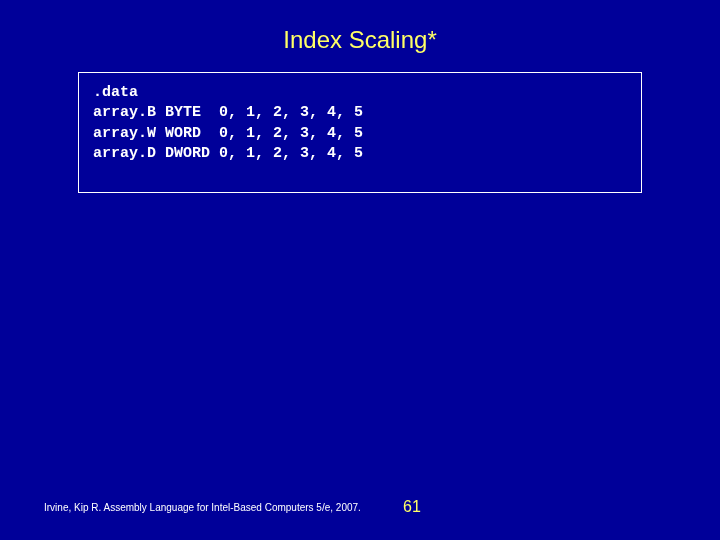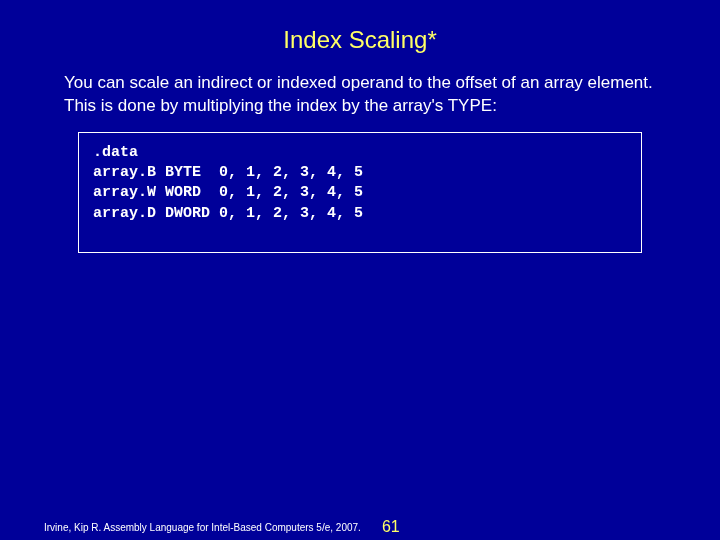--- a/index.html
+++ b/index.html
@@ -46,21 +46,21 @@
   .code-gap {
     height: 18px;
   }
   .footnote {
     color: #ffffff;
     font-size: 13px;
     padding: 20px 44px 6px 44px;
   }
   .footer {
     position: absolute;
-    bottom: 4px;
+    bottom: 24px;
     left: 0;
     width: 100%;
     padding: 0 44px 0 44px;
     display: flex;
     align-items: center;
   }
   .attribution {
     color: #ffffff;
     font-size: 10px;
     flex: 0 0 auto;
@@ -74,31 +74,30 @@
     color: #ffff66;
     font-size: 14px;
     text-decoration: underline;
     cursor: pointer;
     margin: 0 10px;
   }
   .pagenum {
     color: #ffff66;
     font-size: 16px;
     flex: 0 0 60px;
-    text-align: center;
+    text-align: right;
   }
 </style>
 </head>
 <body>
 
 <div class="slide">
 
   <h1 class="title">Index Scaling*</h1>
 
-  <div class="body-text">You can scale an indirect or indexed operand to the offset of an array element. This is done by multiplying the index by the array's TYPE:</div>
 
   <div class="code-box">
     <div class="code-block">.data
 array.B BYTE  0, 1, 2, 3, 4, 5
 array.W WORD  0, 1, 2, 3, 4, 5
 array.D DWORD 0, 1, 2, 3, 4, 5</div>
     <div class="code-gap"></div>
   </div>
 
 

